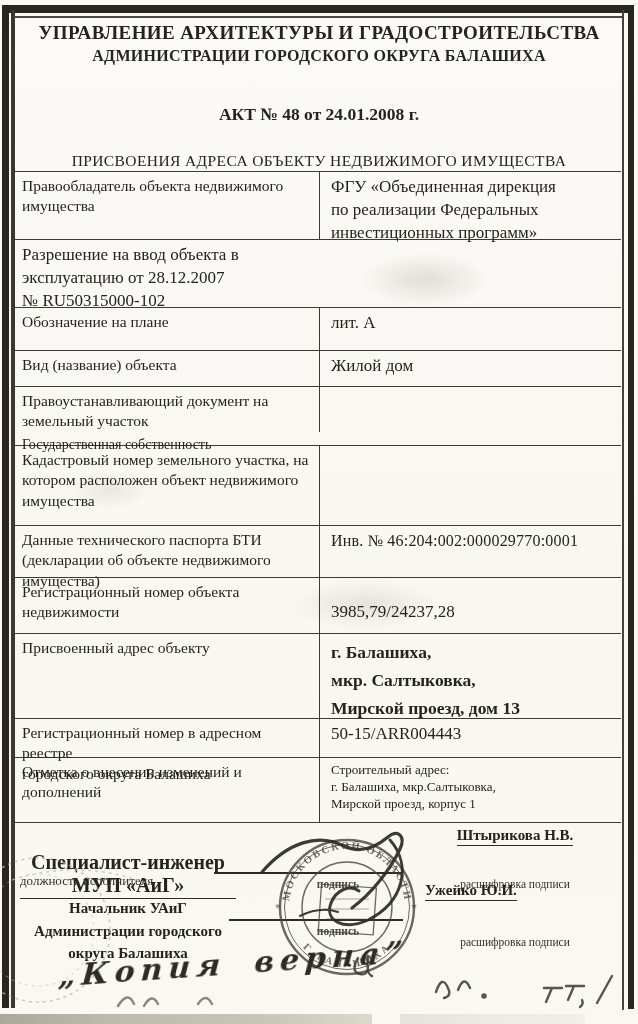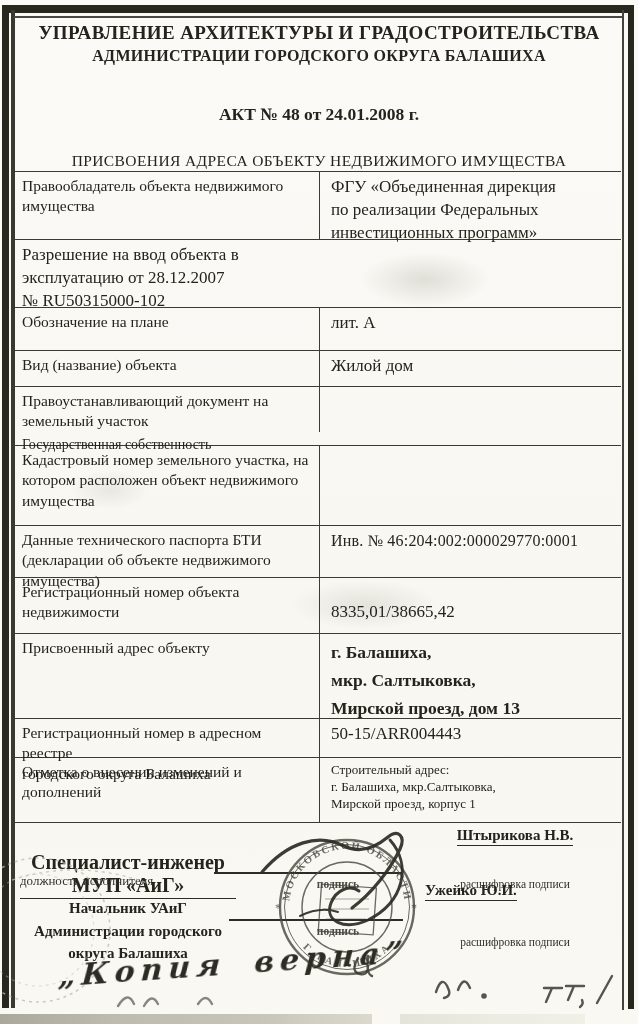--- a/index.html
+++ b/index.html
@@ -150,21 +150,21 @@
     </div>
     <div class="trow r7">
       <div class="tlabel">Данные технического паспорта БТИ
 (декларации об объекте недвижимого
 имущества)</div>
       <div class="tvalue"><span>Инв. № 46:204:002:000029770:0001</span></div>
     </div>
     <div class="trow r8">
       <div class="tlabel">Регистрационный номер объекта
 недвижимости</div>
-      <div class="tvalue"><span>8335,01/38665,42</span></div>
+      <div class="tvalue"><span>3985,79/24237,28</span></div>
     </div>
     <div class="trow r9">
       <div class="tlabel">Присвоенный адрес объекту</div>
       <div class="tvalue"><span>г. Балашиха,
 мкр. Салтыковка,
 Мирской проезд,  дом 13</span></div>
     </div>
     <div class="trow r10">
       <div class="tlabel">Регистрационный номер в адресном реестре
 городского округа Балашиха</div>

